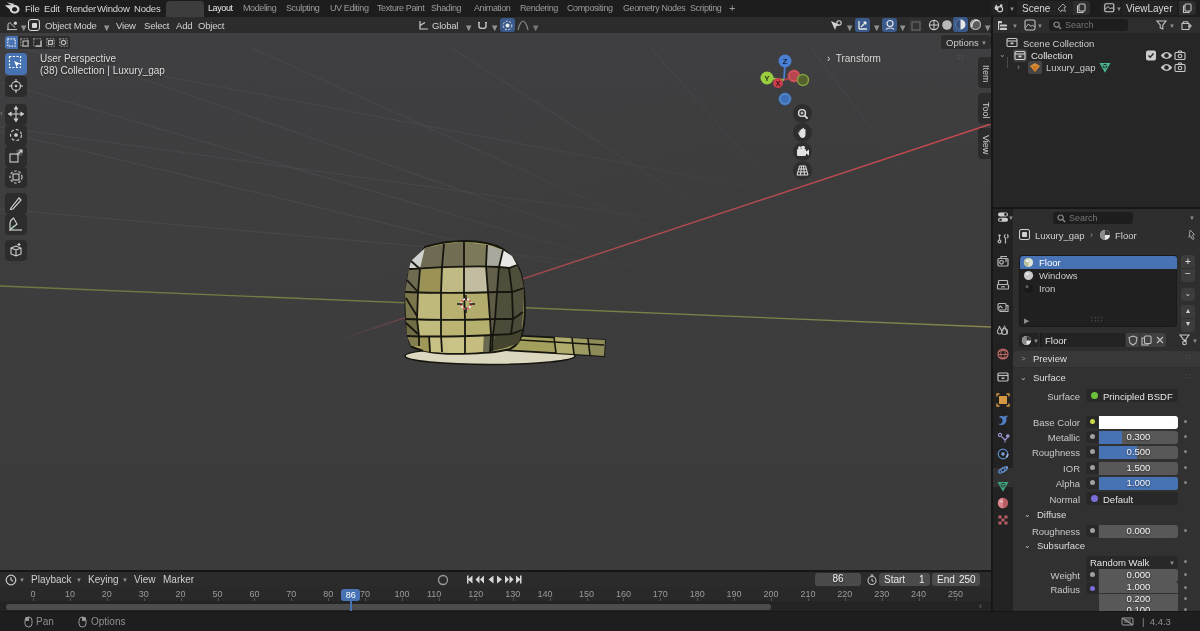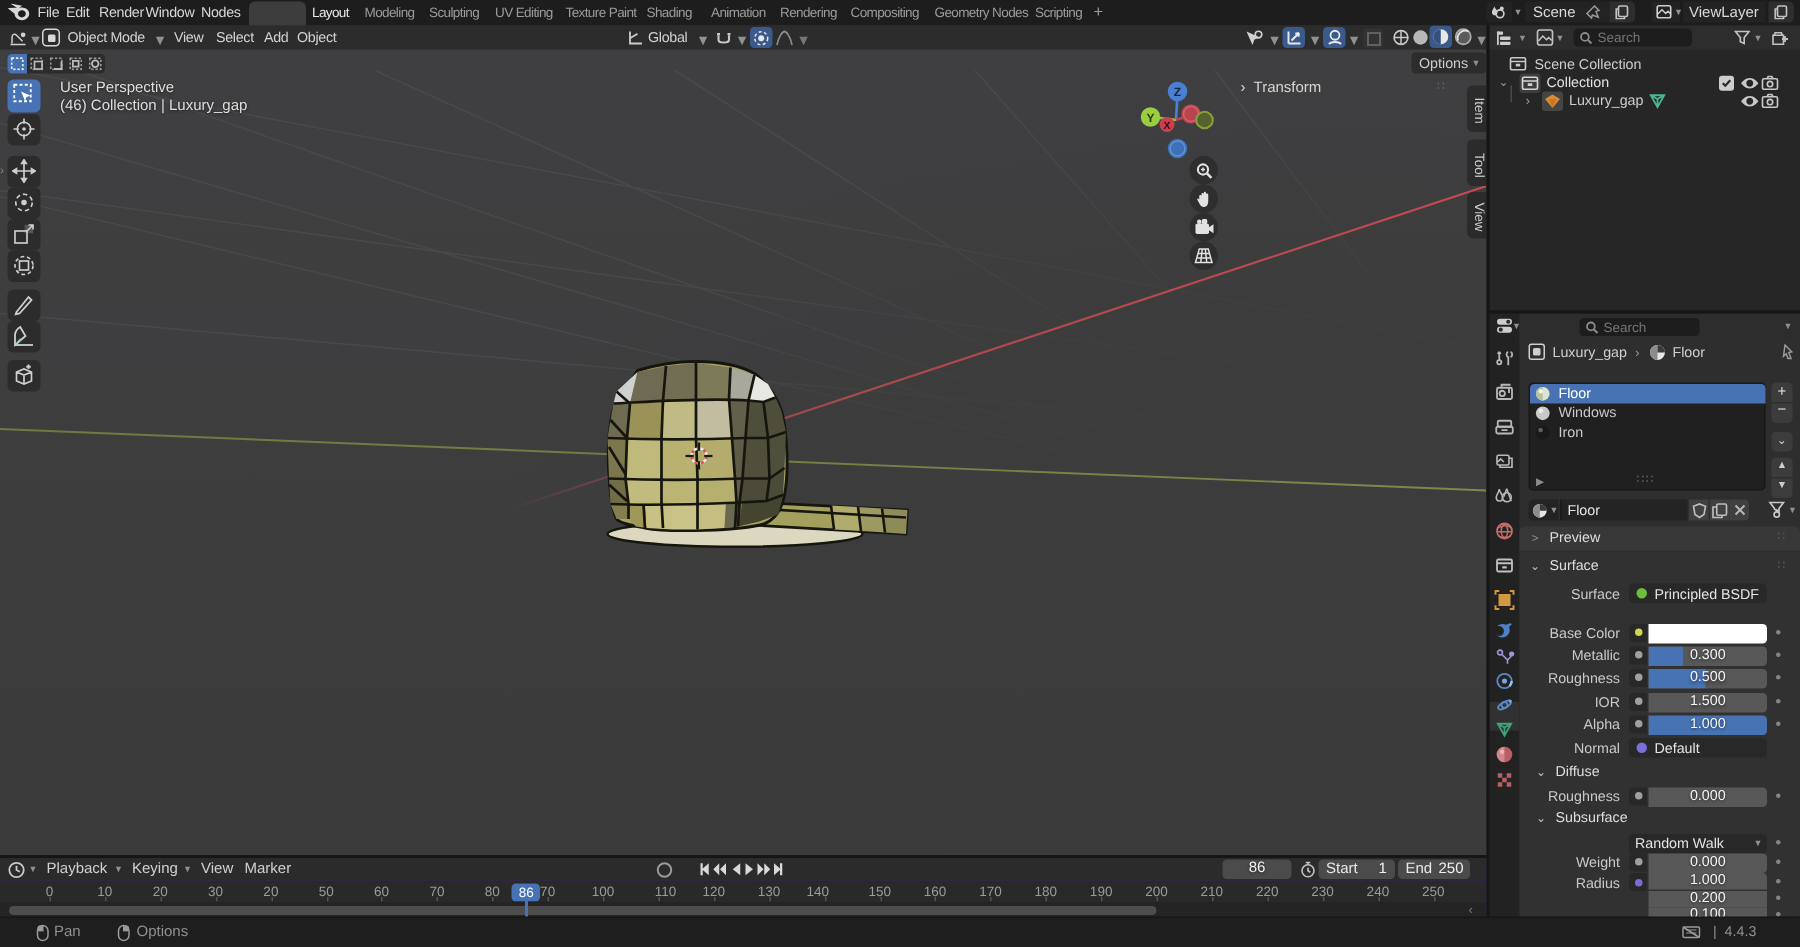--- a/index.html
+++ b/index.html
@@ -11,21 +11,21 @@
 #topbar .tab{position:absolute;top:2px;color:#9b9b9b;font-size:9px;letter-spacing:-0.4px;margin-left:36px;}
 #viewport{left:0;top:17px;width:991px;height:554px;background:#3c3c3c;overflow:hidden;}
 #vheader{left:0;top:0;width:991px;height:16px;background:#2c2c2c;color:#d2d2d2;font-size:10px;}
 #vheader .m{position:absolute;top:3px;font-size:9.5px;letter-spacing:-0.2px;}
 .dd{color:#909090;font-size:6px;}
 .tbtn{position:absolute;left:5px;width:22px;height:21px;background:#2c2c2c;border-radius:4px;}
 .tbtn.active{background:#4772b3;}
 .tbtn svg{position:absolute;left:3px;top:2px;}
 #outliner{left:993px;top:17px;width:207px;height:190px;background:#262626;font-size:9.5px;color:#c8c8c8;}
 #props{left:993px;top:209px;width:207px;height:403px;background:#2e2e2e;font-size:9.5px;color:#c6c6c6;overflow:hidden;}
-#timeline{left:0;top:572px;width:991px;height:40px;background:#4c1d95;}
+#timeline{left:0;top:572px;width:991px;height:40px;background:#a3a3a3;}
 #status{left:0;top:612px;width:1200px;height:19px;background:#1e1e1e;color:#909090;font-size:10px;}
 .field{position:absolute;background:#282828;border-radius:3px;color:#e2e2e2;}
 .slider{position:absolute;background:#585858;border-radius:3px;color:#f4f4f4;overflow:hidden;}
 .slider .fill{position:absolute;left:0;top:0;bottom:0;background:#4772b3;}
 .slider .val{position:absolute;width:100%;text-align:center;top:0px;text-shadow:0 1px 2px rgba(0,0,0,.55);}
 .lbl{position:absolute;text-align:right;color:#c9c9c9;}
 .deco{position:absolute;width:3px;height:3px;border-radius:50%;background:#858585;}
 .dotbox{position:absolute;width:12px;height:12px;background:#282828;border-radius:3px 0 0 3px;}
 .dotbox i{position:absolute;left:3.5px;top:3.5px;width:5px;height:5px;border-radius:50%;background:#a0a0a0;}
 </style></head>
@@ -397,21 +397,21 @@
   <div class="tbtn" style="top:223px">
         <svg width="16" height="16" viewBox="0 0 16 16">
           <g stroke="#cfcfcf" fill="none" stroke-width="1.1">
             <path d="M3 6 L8 4 L13 6 L13 12 L8 14 L3 12 Z M3 6 L8 8 L13 6 M8 8 L8 14"></path>
             <path d="M11 1 L11 4 M9.5 2.5 L12.5 2.5" stroke-width="1.2"></path>
           </g>
         </svg>
       </div>
 
   <span class="abs" style="left:40px;top:36px;color:#dedede;font-size:10px;text-shadow:0 1px 2px rgba(0,0,0,.5)">User Perspective</span>
-  <span class="abs" style="left:40px;top:48px;color:#dedede;font-size:10px;text-shadow:0 1px 2px rgba(0,0,0,.5)">(46) Collection | Luxury_gap</span>
+  <span class="abs" style="left:40px;top:48px;color:#dedede;font-size:10px;text-shadow:0 1px 2px rgba(0,0,0,.5)">(38) Collection | Luxury_gap</span>
 
   <div class="abs" style="left:941px;top:18px;width:50px;height:14px;background:#2c2c2c;border-radius:3px"></div>
   <span class="abs" style="left:946px;top:20px;color:#cdcdcd;font-size:9.5px">Options</span>
   <span class="abs dd" style="left:981px;top:23px">▼</span>
 
   <span class="abs" style="left:827px;top:36px;color:#d6d6d6;font-size:10px">›&nbsp; Transform</span>
   <span class="abs" style="left:958px;top:36px;color:#6b6b6b;font-size:8px;letter-spacing:1px">∷</span>
 
   <div class="abs" style="left:978px;top:40px;width:13px;height:31px;background:#2b2b2b;border-radius:4px 0 0 4px"></div>
   <span class="abs" style="left:979px;top:44px;width:12px;height:26px;color:#cdcdcd;font-size:9px;writing-mode:vertical-rl;text-align:center">Item</span>
@@ -912,21 +912,21 @@
         <span class="abs" style="left: 242.4px; top: 2px; width: 24px; text-align: center;">60</span>
         <span class="abs" style="left: 254.4px; top: 11px; width: 1px; height: 3px; background: rgb(85, 85, 85);"></span>
         <span class="abs" style="left: 279.3px; top: 2px; width: 24px; text-align: center;">70</span>
         <span class="abs" style="left: 291.3px; top: 11px; width: 1px; height: 3px; background: rgb(85, 85, 85);"></span>
         <span class="abs" style="left: 316.2px; top: 2px; width: 24px; text-align: center;">80</span>
         <span class="abs" style="left: 328.2px; top: 11px; width: 1px; height: 3px; background: rgb(85, 85, 85);"></span>
         <span class="abs" style="left: 353.1px; top: 2px; width: 24px; text-align: center;">70</span>
         <span class="abs" style="left: 365.1px; top: 11px; width: 1px; height: 3px; background: rgb(85, 85, 85);"></span>
         <span class="abs" style="left: 390px; top: 2px; width: 24px; text-align: center;">100</span>
         <span class="abs" style="left: 402px; top: 11px; width: 1px; height: 3px; background: rgb(85, 85, 85);"></span>
-        <span class="abs" style="left: 426.9px; top: 2px; width: 24px; text-align: right;">110</span>
+        <span class="abs" style="left: 426.9px; top: 2px; width: 24px; text-align: left;">110</span>
         <span class="abs" style="left: 438.9px; top: 11px; width: 1px; height: 3px; background: rgb(85, 85, 85);"></span>
         <span class="abs" style="left: 463.8px; top: 2px; width: 24px; text-align: center;">120</span>
         <span class="abs" style="left: 475.8px; top: 11px; width: 1px; height: 3px; background: rgb(85, 85, 85);"></span>
         <span class="abs" style="left: 500.7px; top: 2px; width: 24px; text-align: center;">130</span>
         <span class="abs" style="left: 512.7px; top: 11px; width: 1px; height: 3px; background: rgb(85, 85, 85);"></span>
         <span class="abs" style="left: 537.6px; top: 2px; width: 24px; ">140</span>
         <span class="abs" style="left: 549.6px; top: 11px; width: 1px; height: 3px; background: rgb(85, 85, 85);"></span>
         <span class="abs" style="left: 574.5px; top: 2px; width: 24px; text-align: center;">150</span>
         <span class="abs" style="left: 586.5px; top: 11px; width: 1px; height: 3px; background: rgb(85, 85, 85);"></span>
         <span class="abs" style="left: 611.4px; top: 2px; width: 24px; text-align: center;">160</span>

